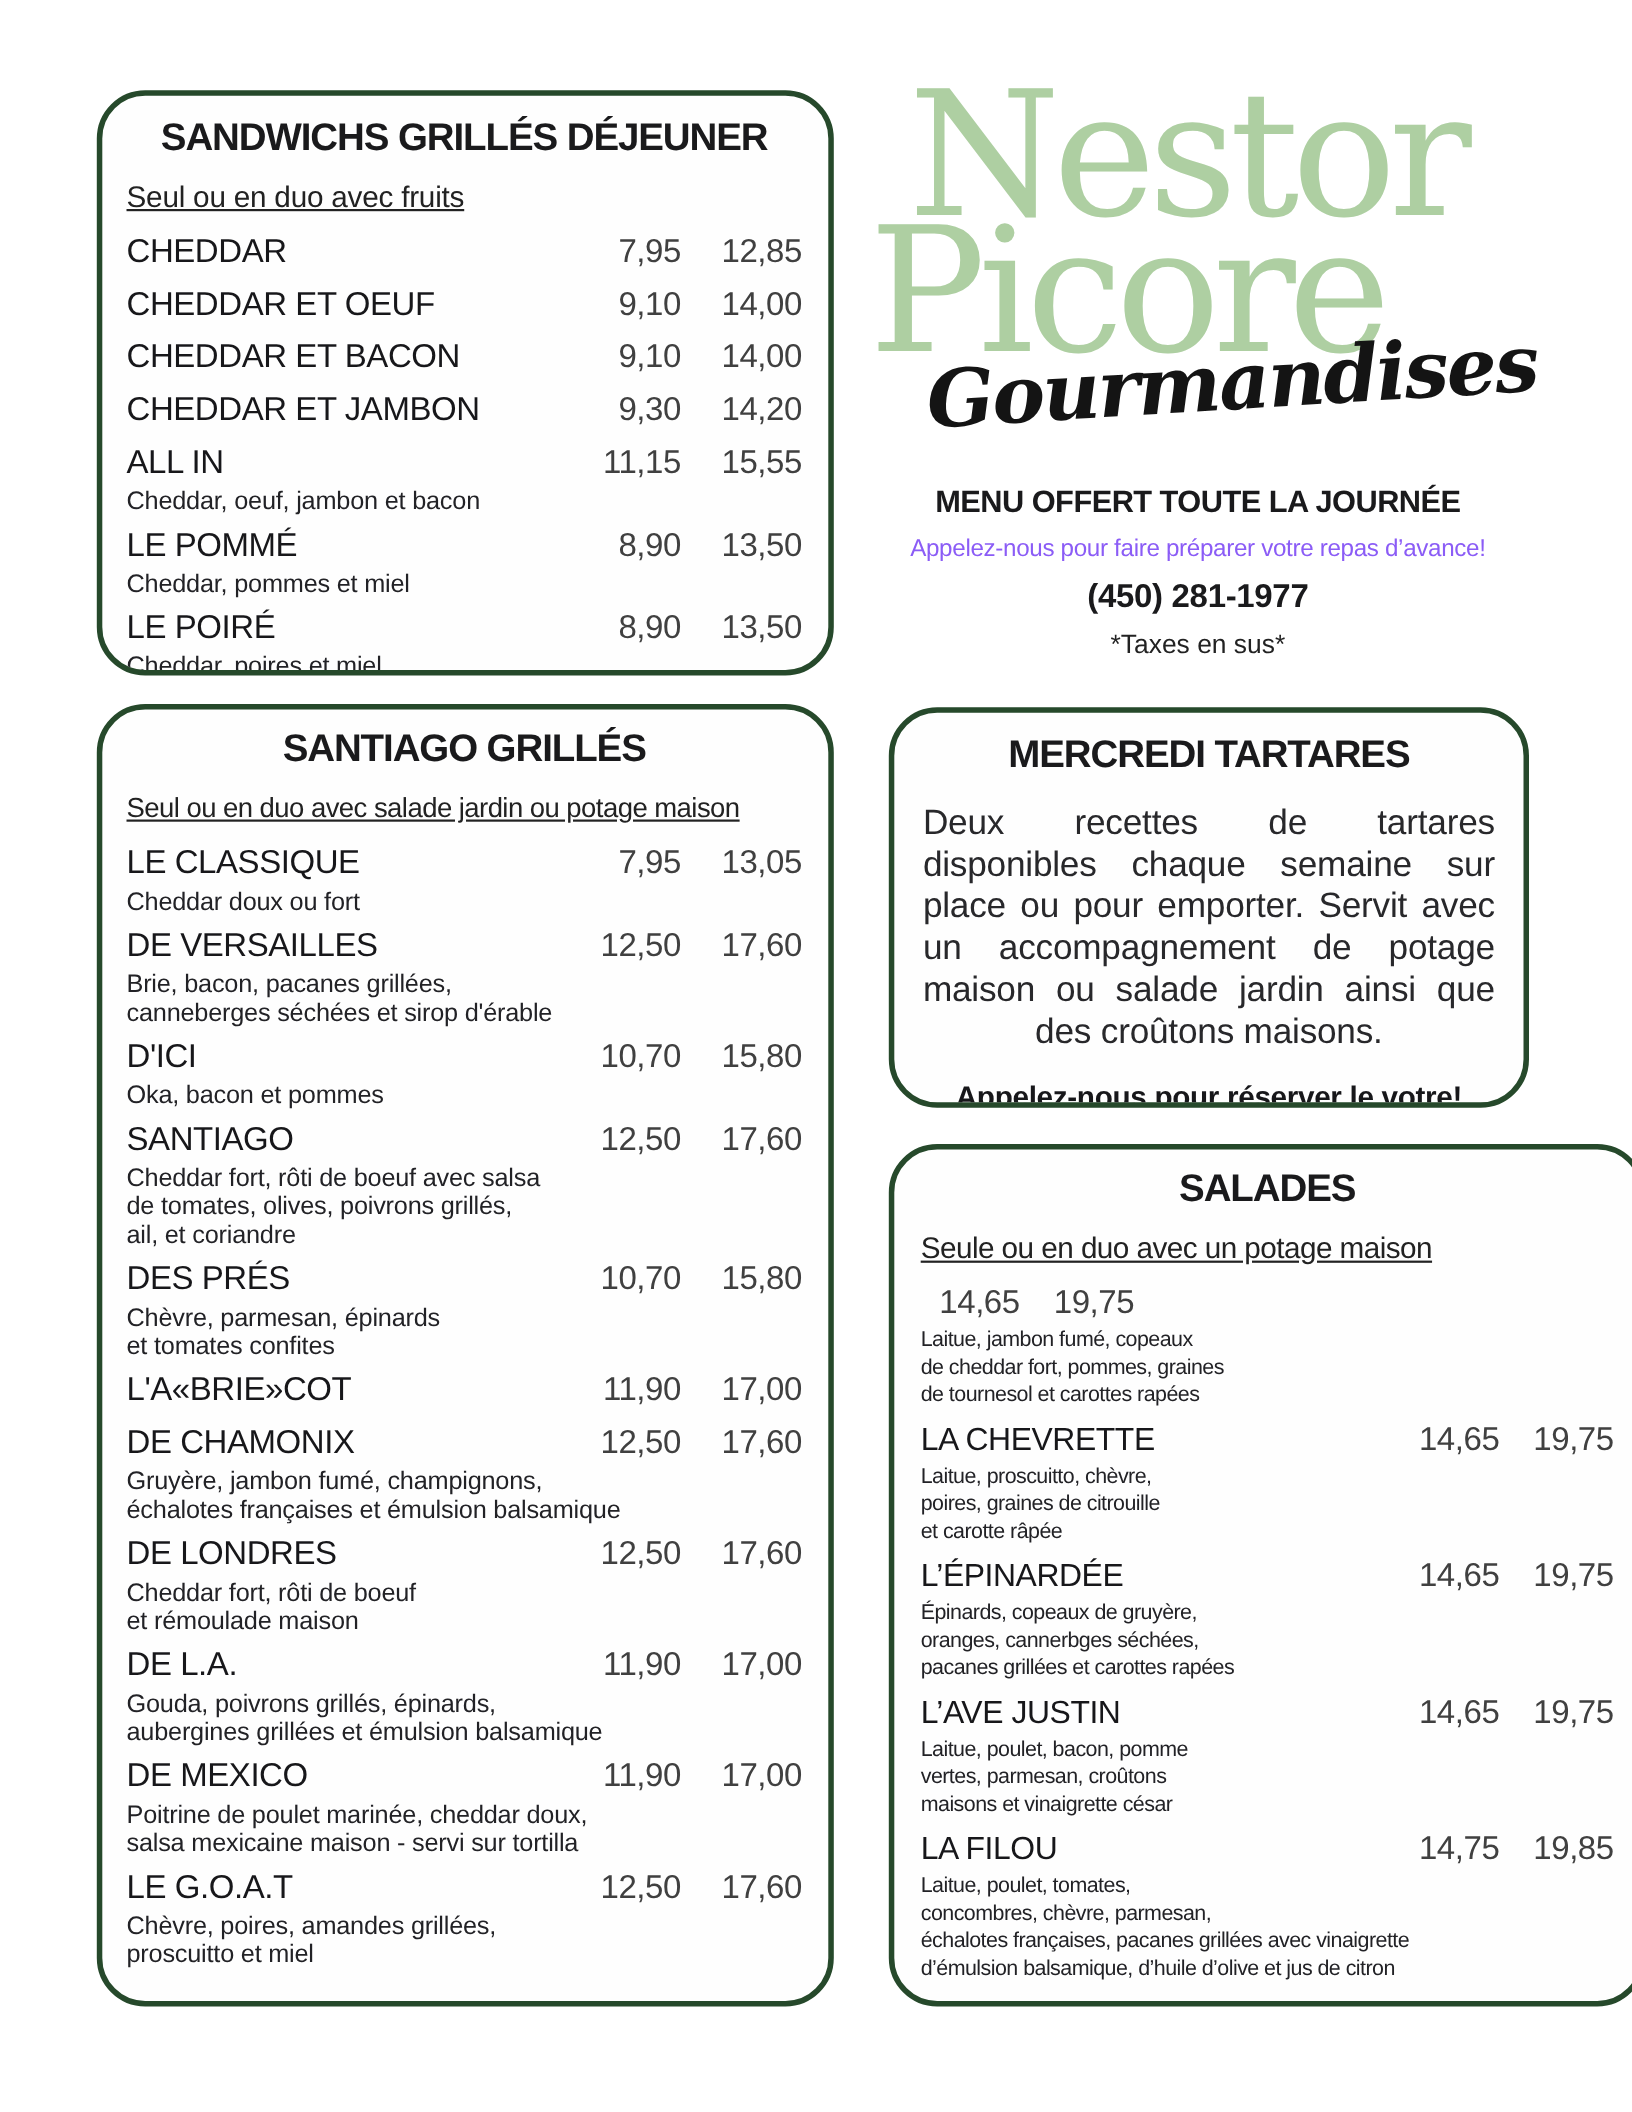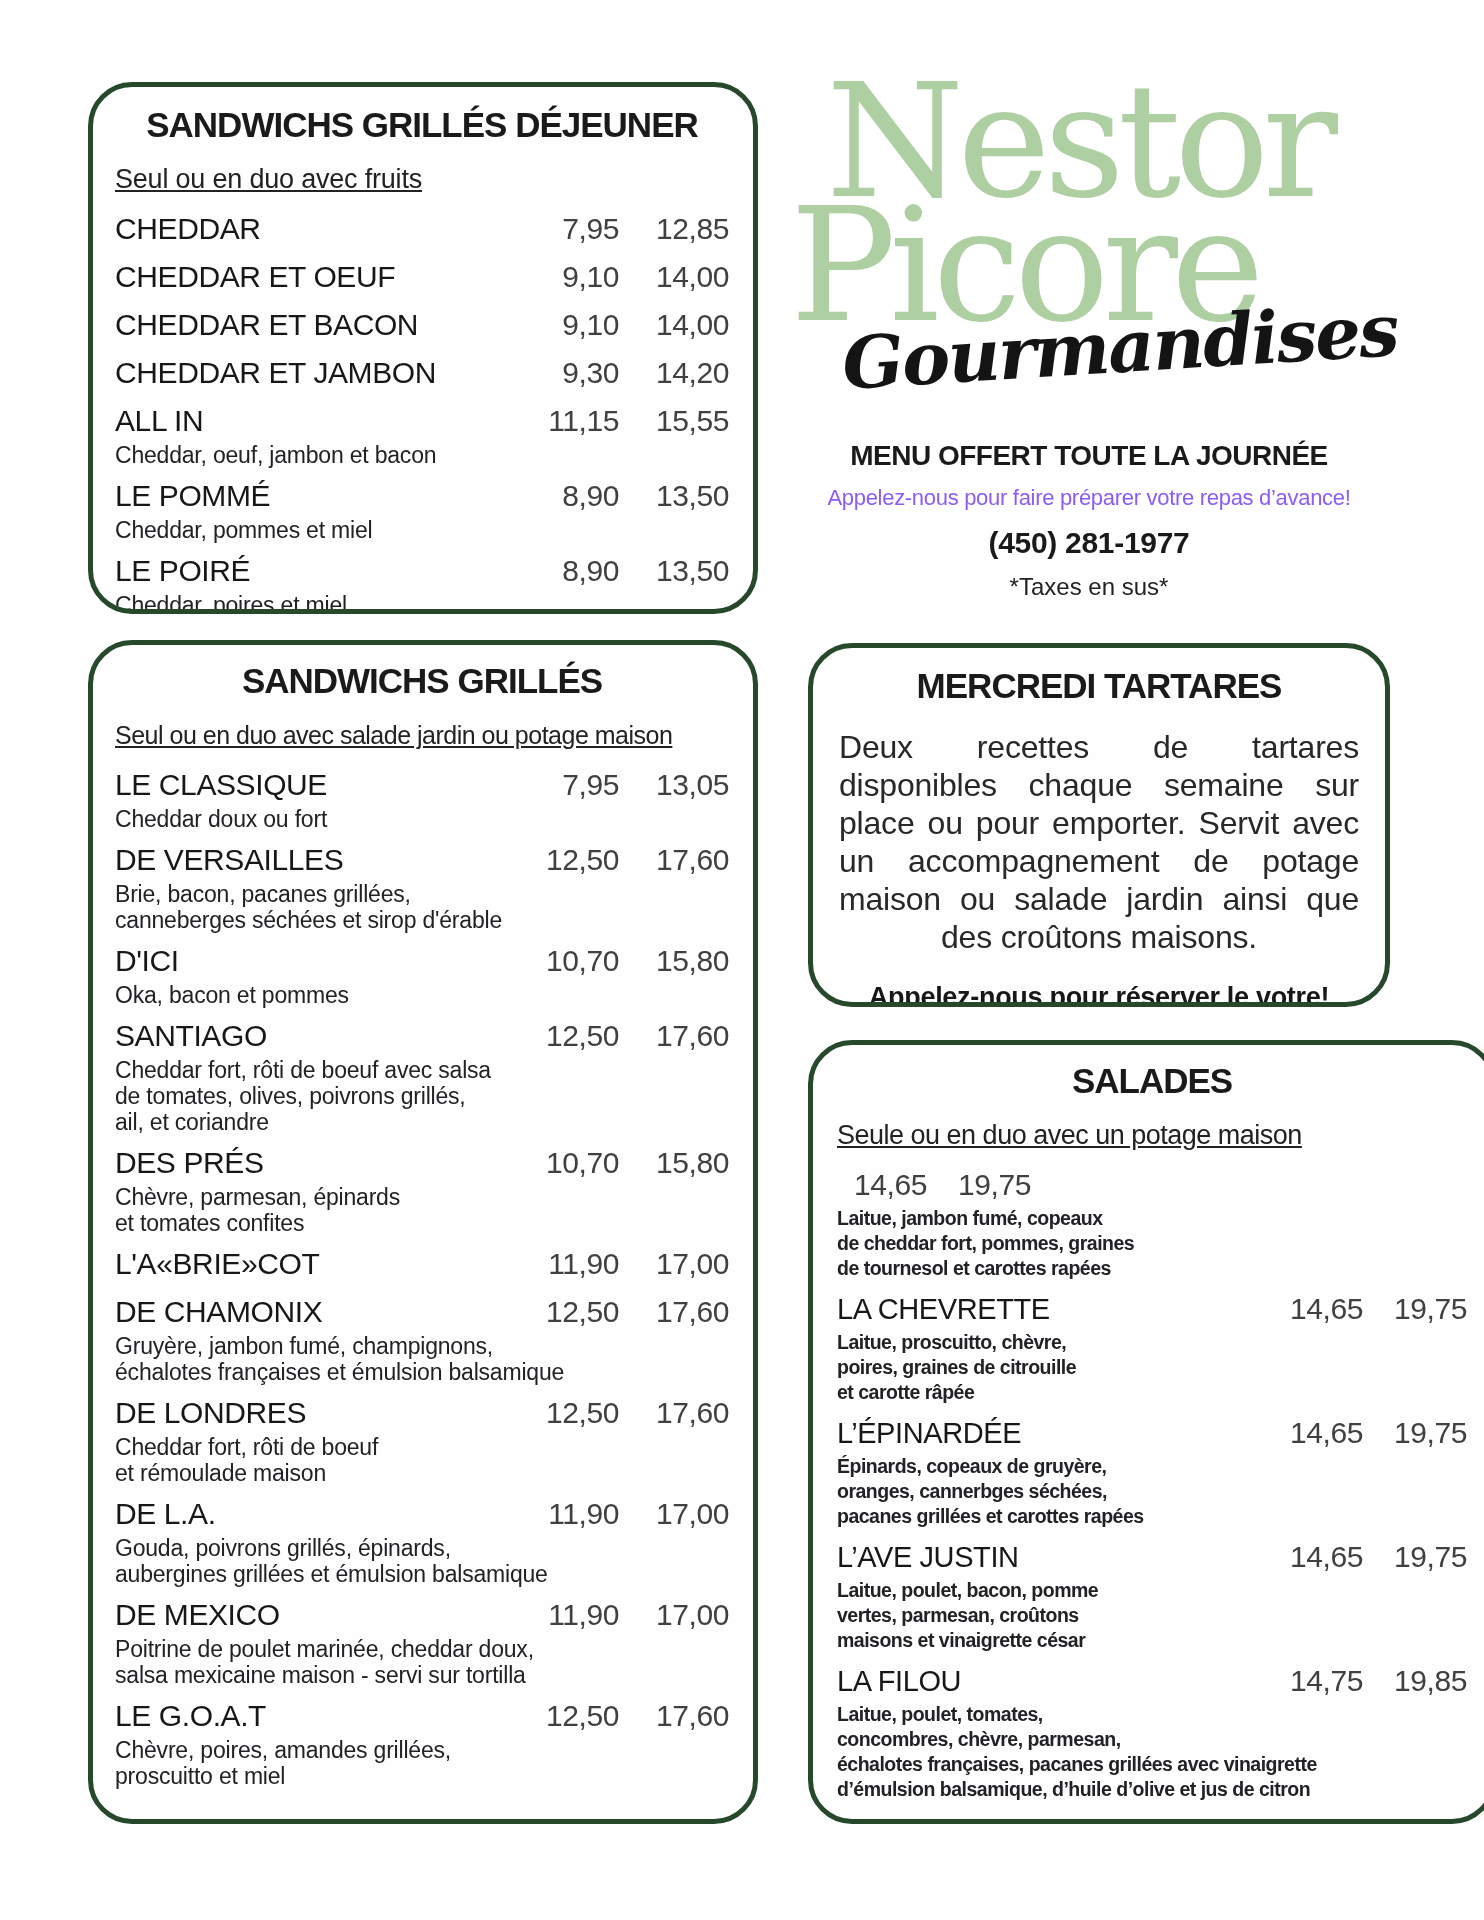--- a/index.html
+++ b/index.html
@@ -23,21 +23,21 @@
   .desc{font-size:23px;line-height:26px;letter-spacing:-0.2px;white-space:pre-line;color:#222226;margin-top:1px;}
 
   #box-breakfast{left:88px;top:82px;width:670px;height:532px;padding:16px 24px 6px 22px;}
   #box-grilled{left:88px;top:640px;width:670px;height:1184px;padding:14px 24px 6px 22px;}
   #box-tartares{left:808px;top:643px;width:582px;height:364px;padding:16px 26px;}
   #box-salads{left:808px;top:1040px;width:688px;height:784px;padding:14px 24px 6px 24px;}
 
   #box-salads .name{font-size:29px;}
   #box-salads .price{width:90px;}
   #box-salads .p2{width:104px;}
-  #box-salads .desc{font-size:19.5px;line-height:25px;letter-spacing:-0.5px;font-weight:bold;}
+  #box-salads .desc{font-size:19.5px;line-height:25px;letter-spacing:-0.5px;}
   #box-salads .box-sub{font-size:27px;}
 
   .tartares-body{
     font-size:32px;line-height:38px;margin-top:20px;color:#28282b;
     text-align:justify;text-align-last:center;letter-spacing:-0.2px;
   }
   .tartares-cta{font-weight:bold;font-size:27px;text-align:center;margin-top:26px;letter-spacing:-0.3px;color:#17171a;}
 
   .logo{position:absolute;left:788px;top:58px;width:604px;height:382px;}
   .logo-word{
@@ -128,21 +128,21 @@
   </div>
 
   <div class="contact">
     <div class="contact-title">MENU OFFERT TOUTE LA JOURNÉE</div>
     <div class="contact-sub">Appelez-nous pour faire préparer votre repas d’avance!</div>
     <div class="contact-phone">(450) 281-1977</div>
     <div class="contact-taxes">*Taxes en sus*</div>
   </div>
 
   <section class="box" id="box-grilled">
-    <div class="box-title">SANDWICHS GRILLÉS</div>
+    <div class="box-title">SANTIAGO GRILLÉS</div>
     <div class="box-sub">Seul ou en duo avec salade jardin ou potage maison</div>
 
     <div class="item">
       <div class="row">
           <span class="name">LE CLASSIQUE</span>
           <span class="price">7,95</span>
           <span class="price p2">13,05</span>
         </div>
       <div class="desc">Cheddar doux ou fort</div>
     </div>

